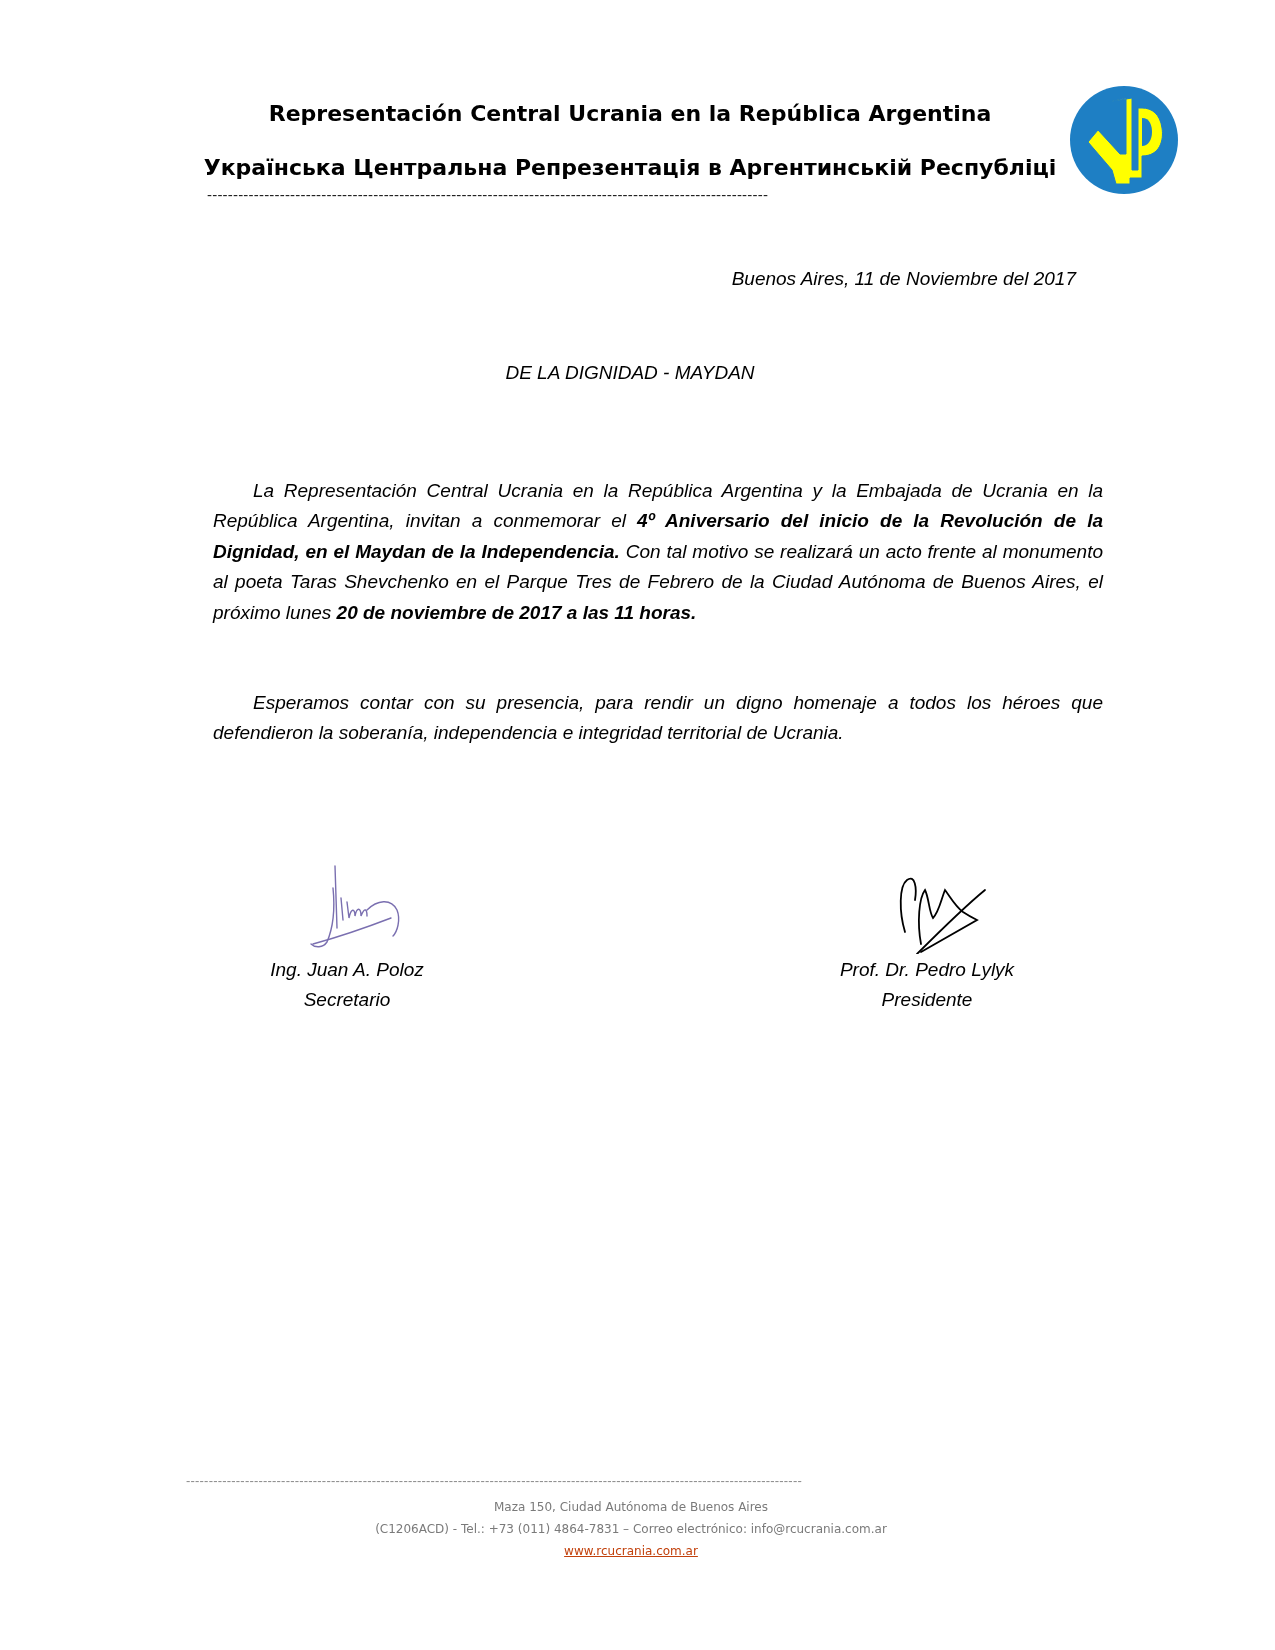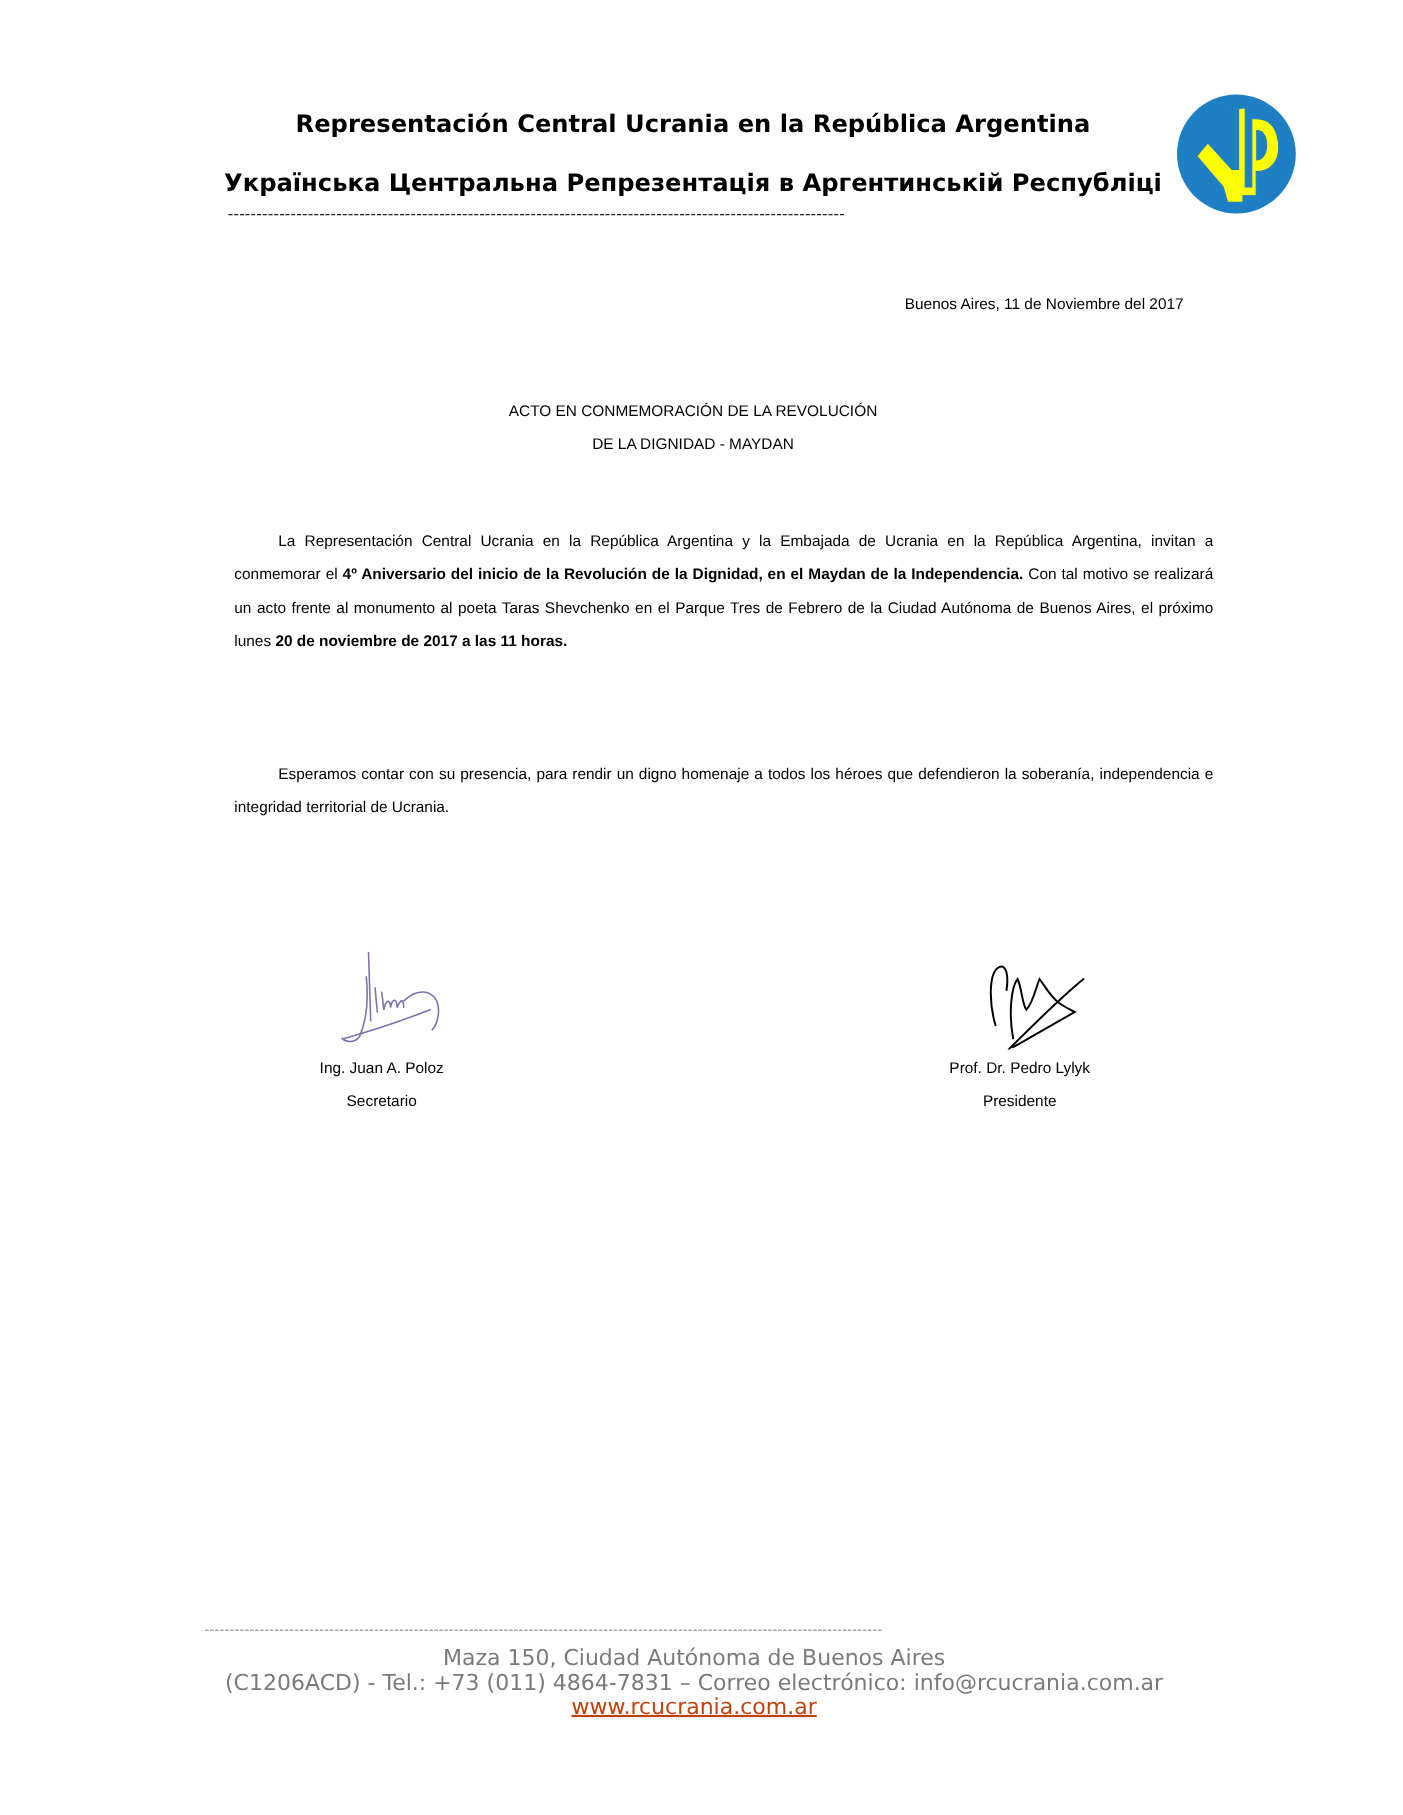--- a/index.html
+++ b/index.html
@@ -1,46 +1,45 @@
 <!DOCTYPE html>
 <html><head>
 <meta charset="utf-8">
 <style>
   html, body { margin: 0; padding: 0; background: #ffffff; }
   body { width: 1275px; height: 1650px; position: relative; overflow: hidden; color: #000; }
   .abs { position: absolute; }
   .hdr { font-family: "DejaVu Sans", sans-serif; font-weight: bold; font-size: 22px; left: 180px; width: 900px; text-align: center; white-space: nowrap; }
   .dash { font-family: "Liberation Sans", sans-serif; white-space: nowrap; overflow: hidden; letter-spacing: 0.2px; }
-  .it { font-family: "Liberation Sans", sans-serif; font-size: 14px; }
+  .it { font-family: "Liberation Sans", sans-serif; font-style: italic; font-size: 19px; }
   .date { right: 199px; top: 268px; text-align: right; white-space: nowrap; }
   .title { left: 330px; width: 600px; top: 358px; text-align: center; line-height: 30px; }
   .para { left: 186px; width: 890px; text-align: justify; line-height: 30.4px; text-indent: 40px; margin-left: 27px; }
   .para b { font-weight: bold; }
   .sigblock { text-align: center; line-height: 30px; width: 300px; }
-  .footer { font-family: "DejaVu Sans", sans-serif; font-size: 20px; color: #7a7a7a; left: 186px; width: 890px; text-align: center; line-height: 22px; }
+  .footer { font-family: "DejaVu Sans", sans-serif; font-size: 12px; color: #7a7a7a; left: 186px; width: 890px; text-align: center; line-height: 22px; }
   .footer a { color: #c2410c; text-decoration: underline; }
 </style>
 </head>
 <body>
 
 <div class="abs hdr" style="top:101px;">Representación Central Ucrania en la República Argentina</div>
 <div class="abs hdr" style="top:155px;">Українська Центральна Репрезентація в Аргентинській Республіці</div>
 <div class="abs dash" style="left:207px; top:186px; width:848px; font-size:15px; color:#222;">------------------------------------------------------------------------------------------------------------</div>
 
 <svg class="abs" style="left:1068px; top:84px;" width="112" height="112" viewBox="0 0 112 112">
   <circle cx="56" cy="56" r="54" fill="#1e7fc4"></circle>
 
   <path d="M40 18 L58 14 L58 70 L52 70 L30 46 L20 58 L44 86 L48 100 L62 100 L62 94 L74 94 L74 72 C92 72 96 56 94 44 C92 30 84 24 74 24 L70 24 L70 86 L64 86 L64 14 Z" fill="#ffff00" stroke="#1e7fc4" stroke-width="1"></path>
   <path d="M74 34 C82 34 84 42 84 48 C84 56 80 62 74 62 Z" fill="#1e7fc4"></path>
 </svg>
 
 <div class="abs it date">Buenos Aires, 11 de Noviembre del 2017</div>
 
 <div class="abs it title">
-  <div>ACTO EN CONMEMORACIÓN DE LA REVOLUCIÓN</div>
   <div>DE LA DIGNIDAD - MAYDAN</div>
 </div>
 
 <div class="abs it para" style="top:476px;"><span>La Representación Central Ucrania en la República Argentina y la Embajada de Ucrania en la República Argentina, invitan a conmemorar el </span><b>4º Aniversario del inicio de la Revolución de la Dignidad, en el Maydan de la Independencia.</b><span>  Con tal motivo se realizará un acto frente al monumento al poeta Taras Shevchenko en el Parque Tres de Febrero de la Ciudad Autónoma de Buenos Aires, el próximo lunes </span><b>20 de noviembre de 2017 a las 11 horas.</b></div>
 
 <div class="abs it para" style="top:688px;">Esperamos contar con su presencia, para rendir un digno homenaje a todos los héroes que defendieron la soberanía, independencia e integridad territorial de Ucrania.</div>
 
 <svg class="abs" style="left:305px; top:858px;" width="110" height="95" viewBox="0 0 110 95">
   <g fill="none" stroke="#7a6fb0" stroke-width="1.4" stroke-linecap="round">
     <path d="M30 8 L32 70"></path>

